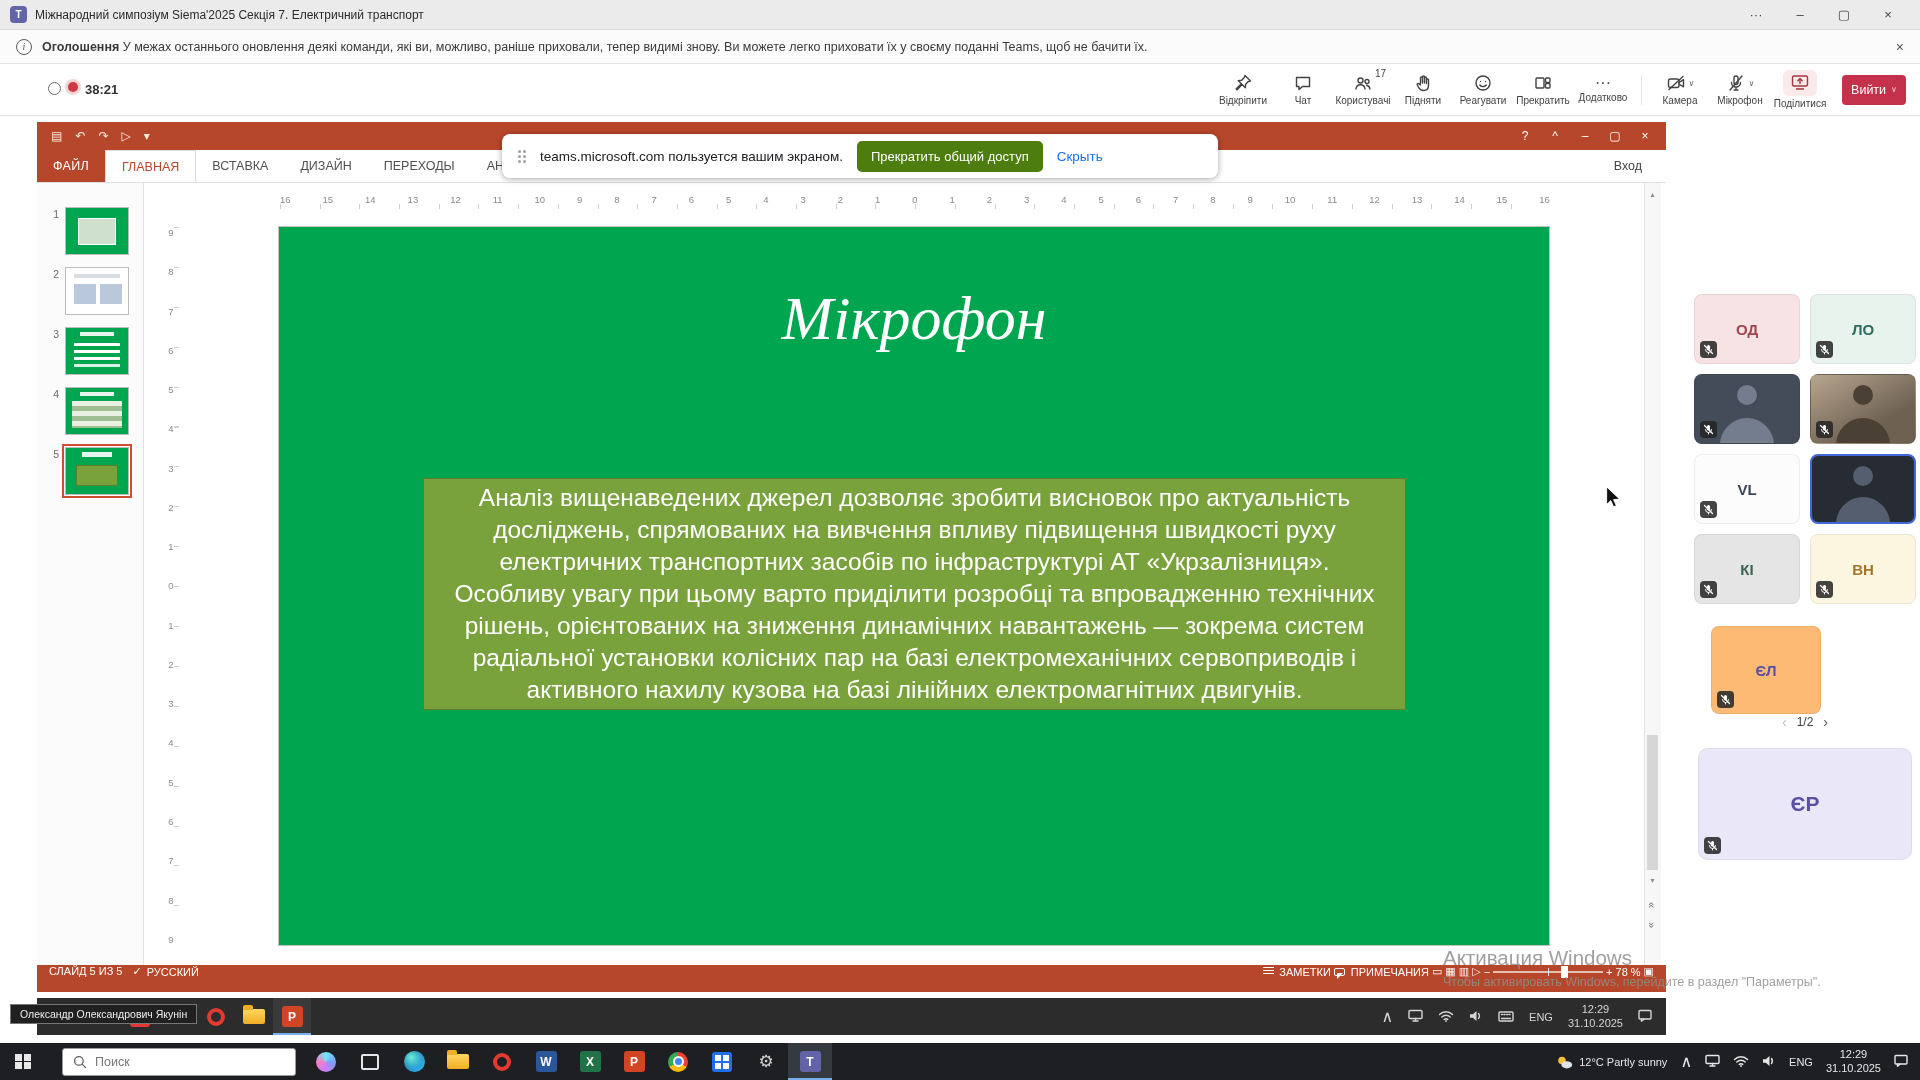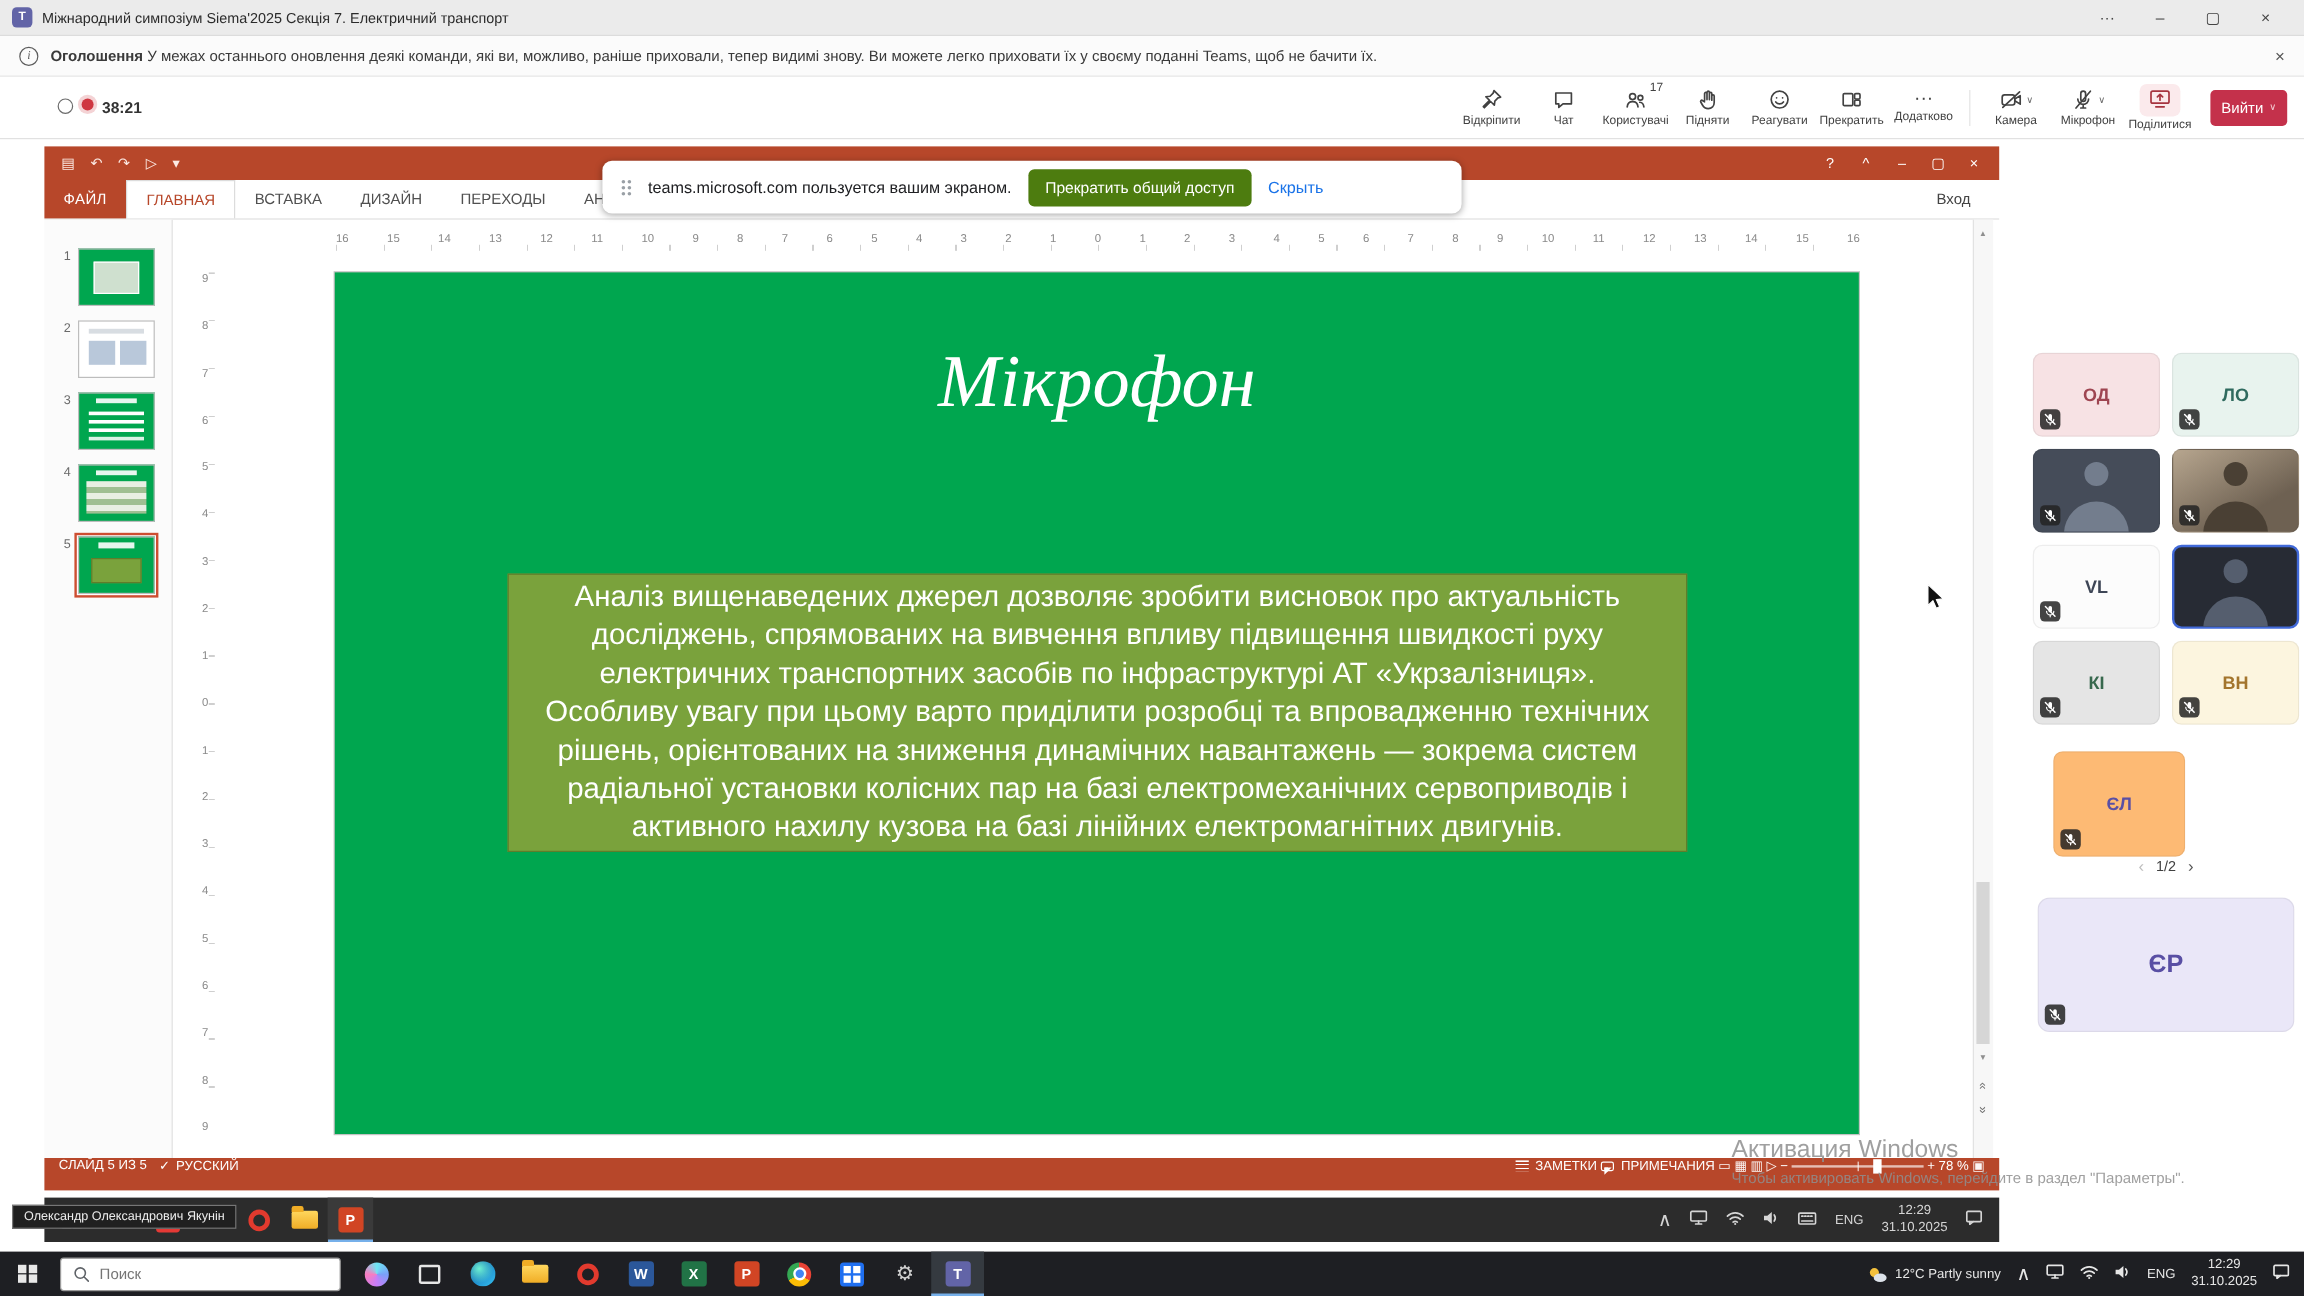--- a/index.html
+++ b/index.html
@@ -133,21 +133,21 @@
   #pag .arr-r{color:#555;font-size:14px}
   #pbig{position:absolute;left:1698px;top:748px;width:214px;height:112px;border-radius:10px;border:1px solid rgba(0,0,0,.06);display:flex;align-items:center;justify-content:center;font-weight:bold;font-size:21px}
 
   
   #wm{position:absolute;left:1443px;top:946px;color:#8f8f8f;opacity:.85;z-index:45;pointer-events:none}
   #wm .l1{font-size:20.5px}
   #wm .l2{font-size:12.5px;margin-top:5px}
 
   
   #ltask{position:absolute;left:0;top:1043px;width:1920px;height:37px;background:#1e1f23;display:flex;align-items:center;color:#e6e6e6;z-index:50}
-  .sbox{margin-left:4px;width:234px;height:28px;background:#fff;border:1px solid #9a9a9a;border-radius:3px;display:flex;align-items:center;gap:8px;padding:0 10px;color:#5f6368}
+  .sbox{margin-left:16px;width:234px;height:28px;background:#fff;border:1px solid #9a9a9a;border-radius:3px;display:flex;align-items:center;gap:8px;padding:0 10px;color:#5f6368}
   .sinput{border:none;outline:none;background:transparent;font-size:12.5px;color:#3b3b3b;width:170px;font-family:"Liberation Sans",sans-serif}
   .apps{display:flex;margin-left:8px}
   .app{width:44px;height:37px;display:flex;align-items:center;justify-content:center;position:relative}
   .app.active{background:#353a40;box-shadow:inset 0 -2px 0 #76b0ea}
   .copilot{width:20px;height:20px;border-radius:50%;background:conic-gradient(#6ee7f5,#7aa0f8,#c77df8,#f87dc0,#6ee7f5)}
   .taskview{width:18px;height:16px;border:2px solid #e6e6e6;border-radius:2px}
   .edge{width:21px;height:21px;border-radius:50%;background:radial-gradient(circle at 35% 30%,#6df0d2,transparent 60%),linear-gradient(135deg,#0c59a4,#35c1f1)}
   .chrome{width:20px;height:20px;border-radius:50%;background:conic-gradient(#ea4335 0 120deg,#fbbc05 0 240deg,#34a853 0 360deg);position:relative}
   .chrome::after{content:"";position:absolute;inset:4.5px;border-radius:50%;background:#4285f4;border:2.5px solid #fff}
   .gear{font-size:17px;color:#d0d0d0}

